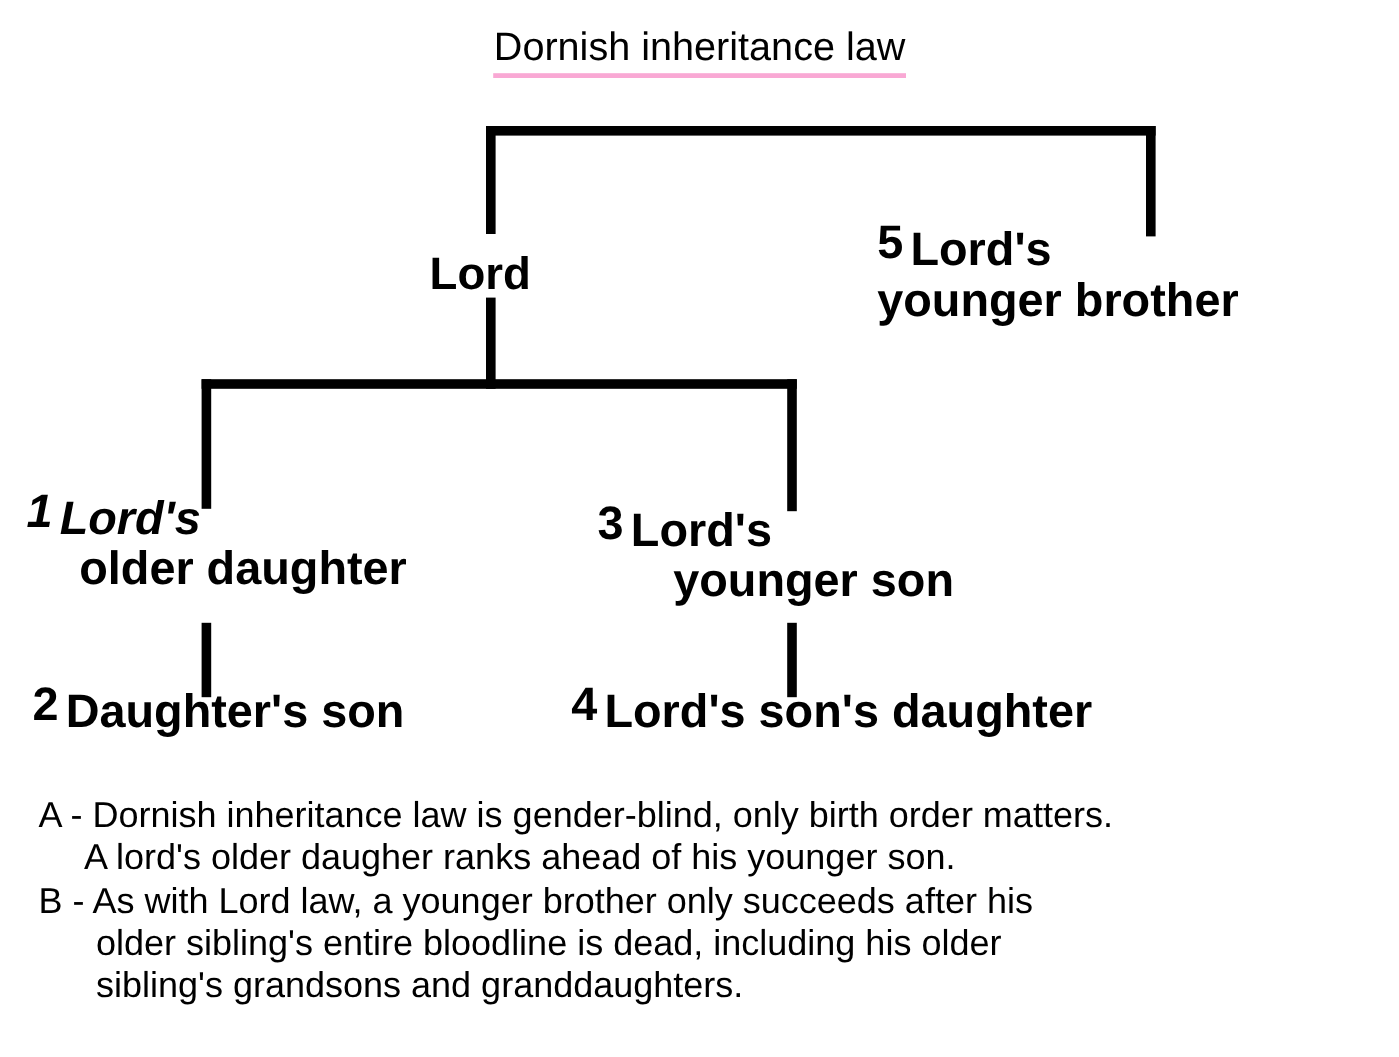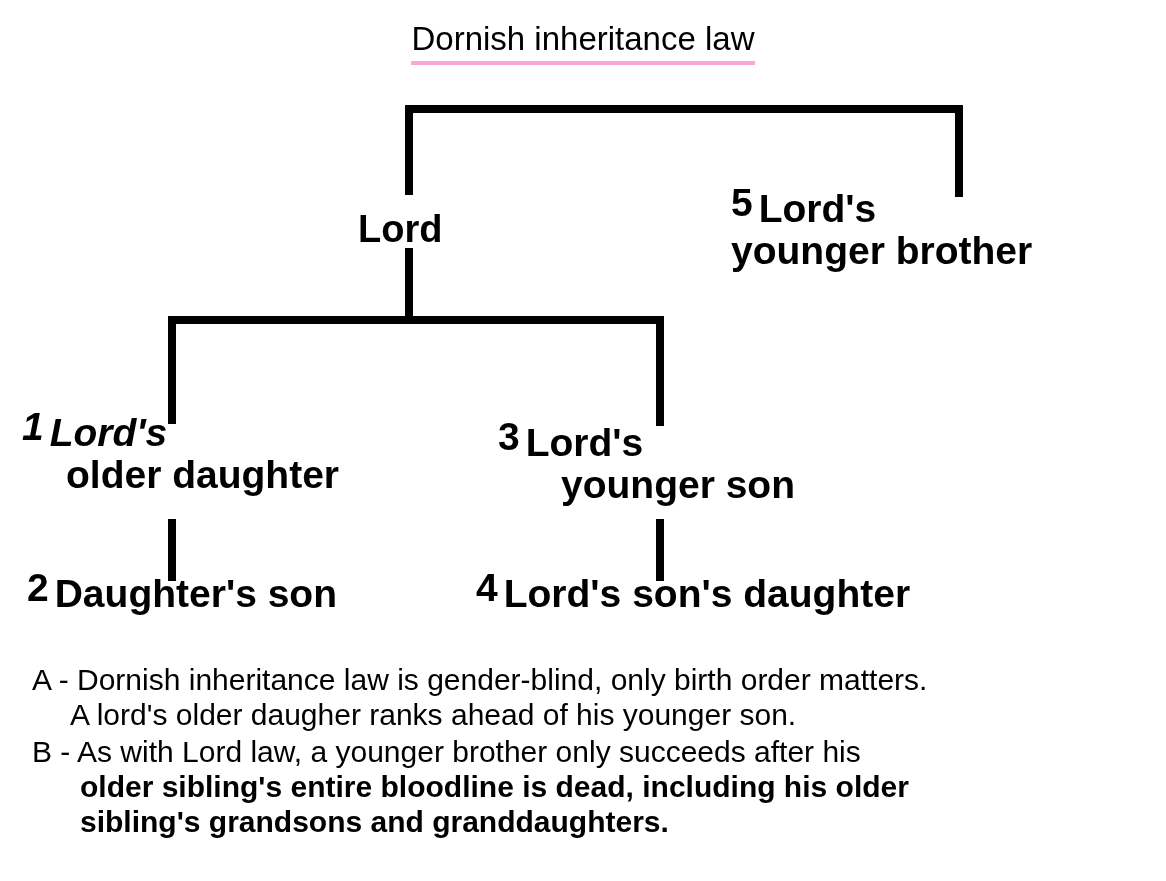--- a/index.html
+++ b/index.html
@@ -77,21 +77,21 @@
     left: 32px;
     top: 662px;
     width: 1120px;
     font-size: 30px;
     line-height: 1.17;
     font-weight: normal;
   }
   .note { margin-bottom: 2px; }
   .note .body { display: block; }
   .note .ind1 { display: block; padding-left: 38px; }
-  .note .ind2 { display: block; padding-left: 48px; font-weight: bold; }
+  .note .ind2 { display: block; padding-left: 48px; }
 </style>
 </head>
 <body>
 
 <div id="page">
 
   <div class="title"><span class="u">Dornish inheritance law</span></div>
 
   <div class="line-h" style="left:405px; top:105px; width:558px; height:8px;"></div>
   <div class="line-v" style="left:405px; top:105px; width:8px; height:90px;"></div>

